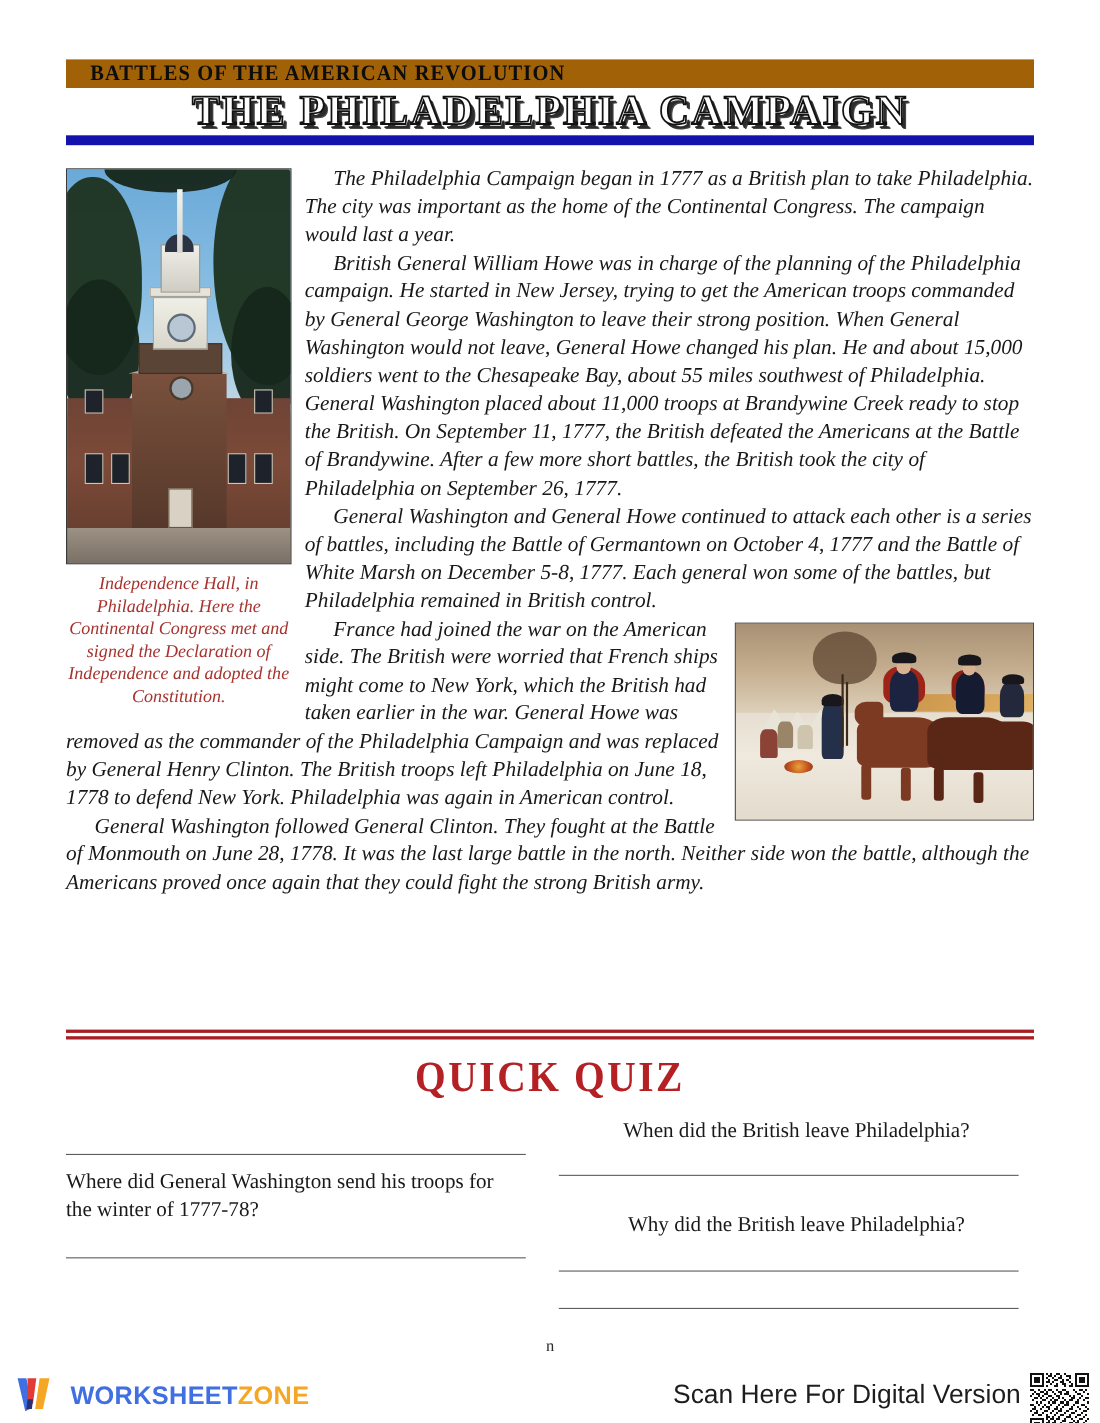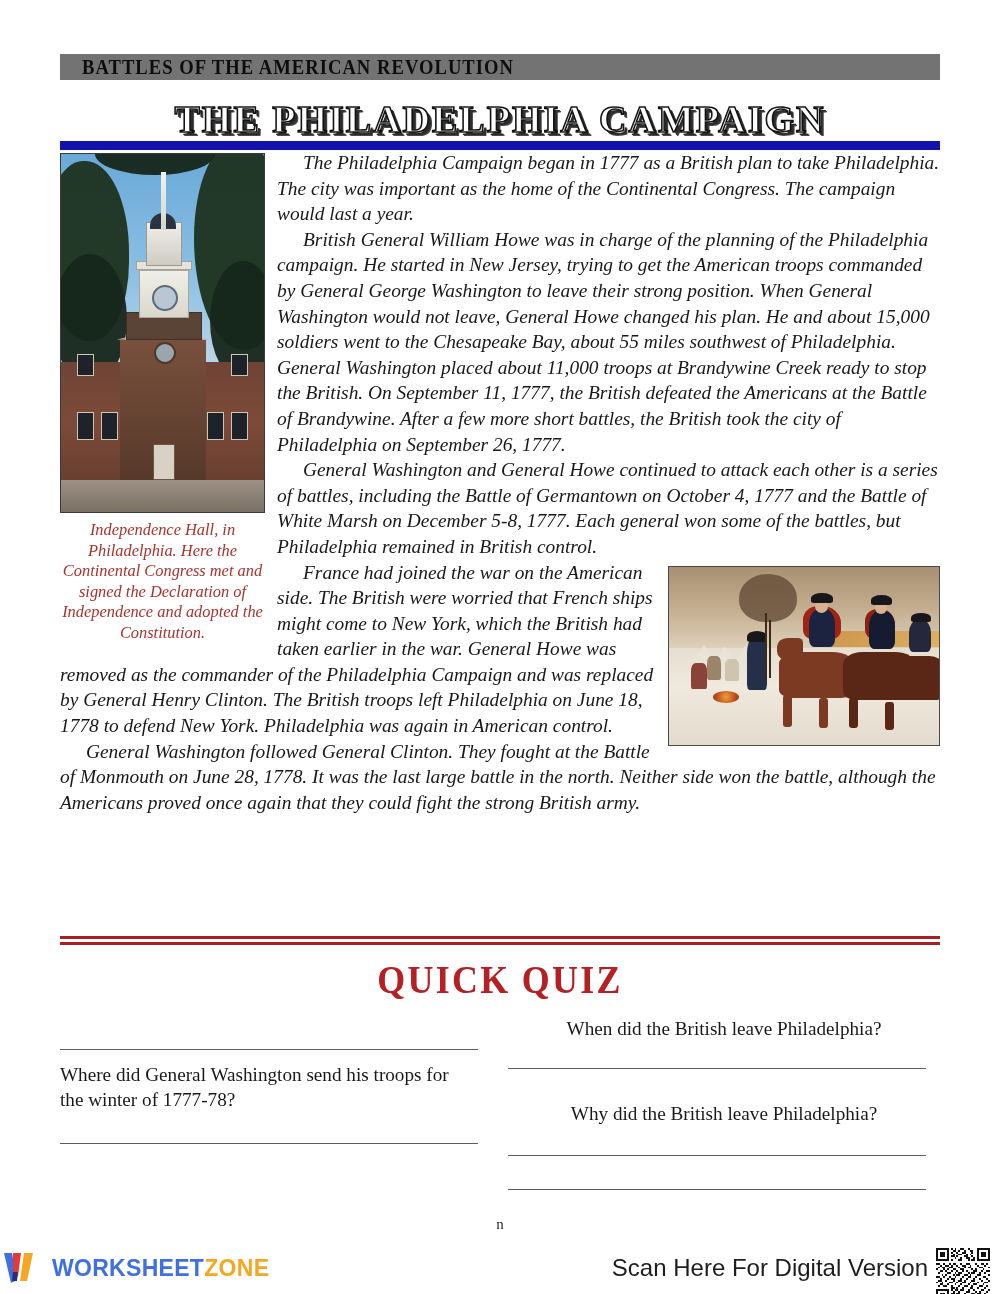--- a/index.html
+++ b/index.html
@@ -9,39 +9,39 @@
     font-family:"Liberation Serif", serif;
     -webkit-font-smoothing:antialiased;
     position:relative;
     overflow:hidden;
   }
   .page{position:relative;width:1000px;height:1294px;}
 
   
   .header{position:absolute;left:60px;top:54px;width:880px;}
   .banner{
-    background:#737373;
+    background:#a16207;
     height:26px;
     display:flex;align-items:center;
     padding-left:22px;
     box-sizing:border-box;
   }
   .banner-text{
     font-family:"Liberation Serif", serif;
     font-weight:bold;
     font-size:20px;
     letter-spacing:1.1px;
     color:#0d0d0d;
     transform:scaleX(0.93);
     transform-origin:left center;
     white-space:nowrap;
   }
   .main-title{
     text-align:center;
-    margin-top:21px;
+    margin-top:3px;
     height:36px;
     line-height:36px;
   }
   .main-title-text{
     display:inline-block;
     font-family:"Liberation Serif", serif;
     font-weight:bold;
     font-size:38px;
     letter-spacing:2px;
     color:#fdfdfd;
@@ -189,21 +189,21 @@
     height:1px;
     width:418px;
   }
 
   
   .page-num{
     position:absolute;left:0;top:1216px;width:1000px;text-align:center;
     font-size:15px;color:#2a2a2a;
   }
   .footer{position:absolute;left:0;top:1246px;width:1000px;height:48px;}
-  .logo{position:absolute;left:0;top:4px;display:flex;align-items:center;}
+  .logo{position:absolute;left:12px;top:4px;display:flex;align-items:center;}
   .logo-mark{width:42px;height:36px;position:relative;margin-right:10px;}
   .logo-text{
     font-family:"Liberation Sans", sans-serif;
     font-weight:bold;font-size:23px;letter-spacing:.3px;
   }
   .lt-blue{color:#3f6fe0;}
   .lt-orange{color:#f5a623;}
   .scan{
     position:absolute;right:72px;top:8px;
     font-family:"Liberation Sans", sans-serif;

